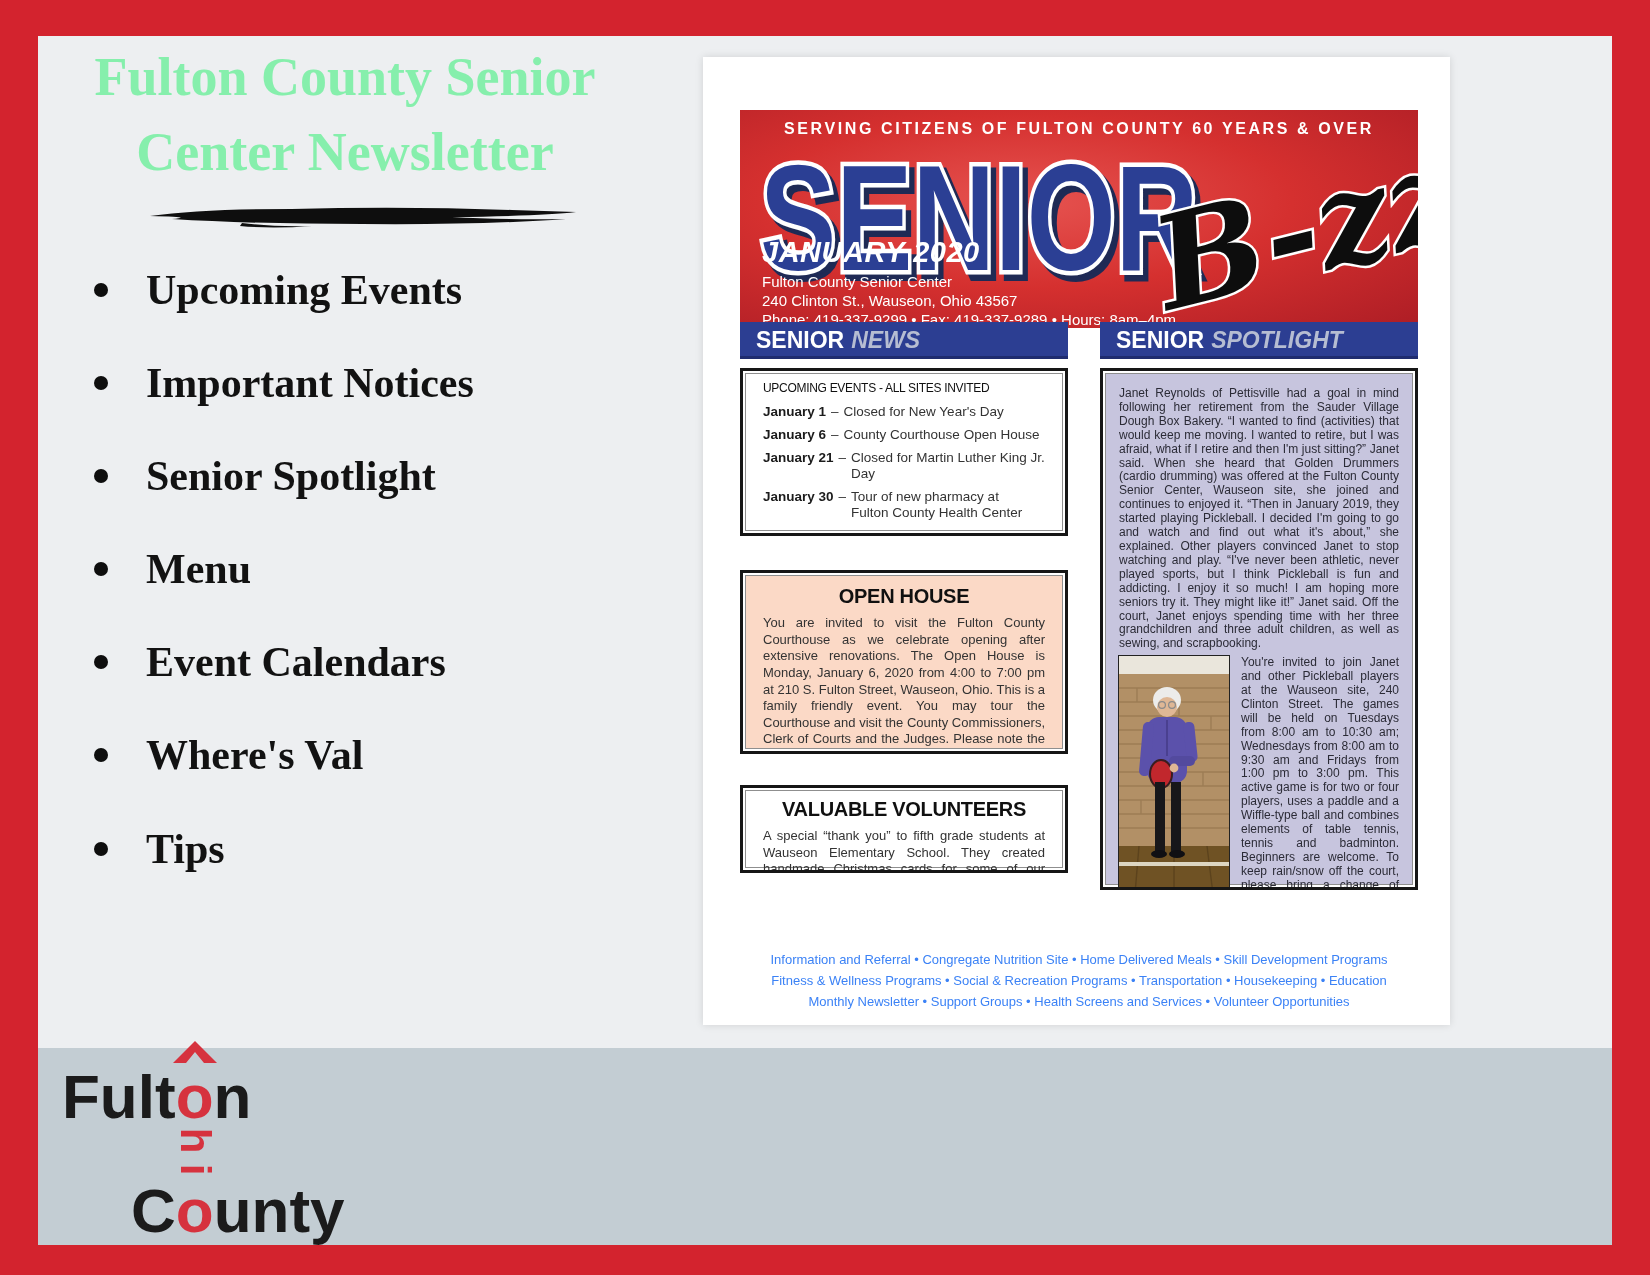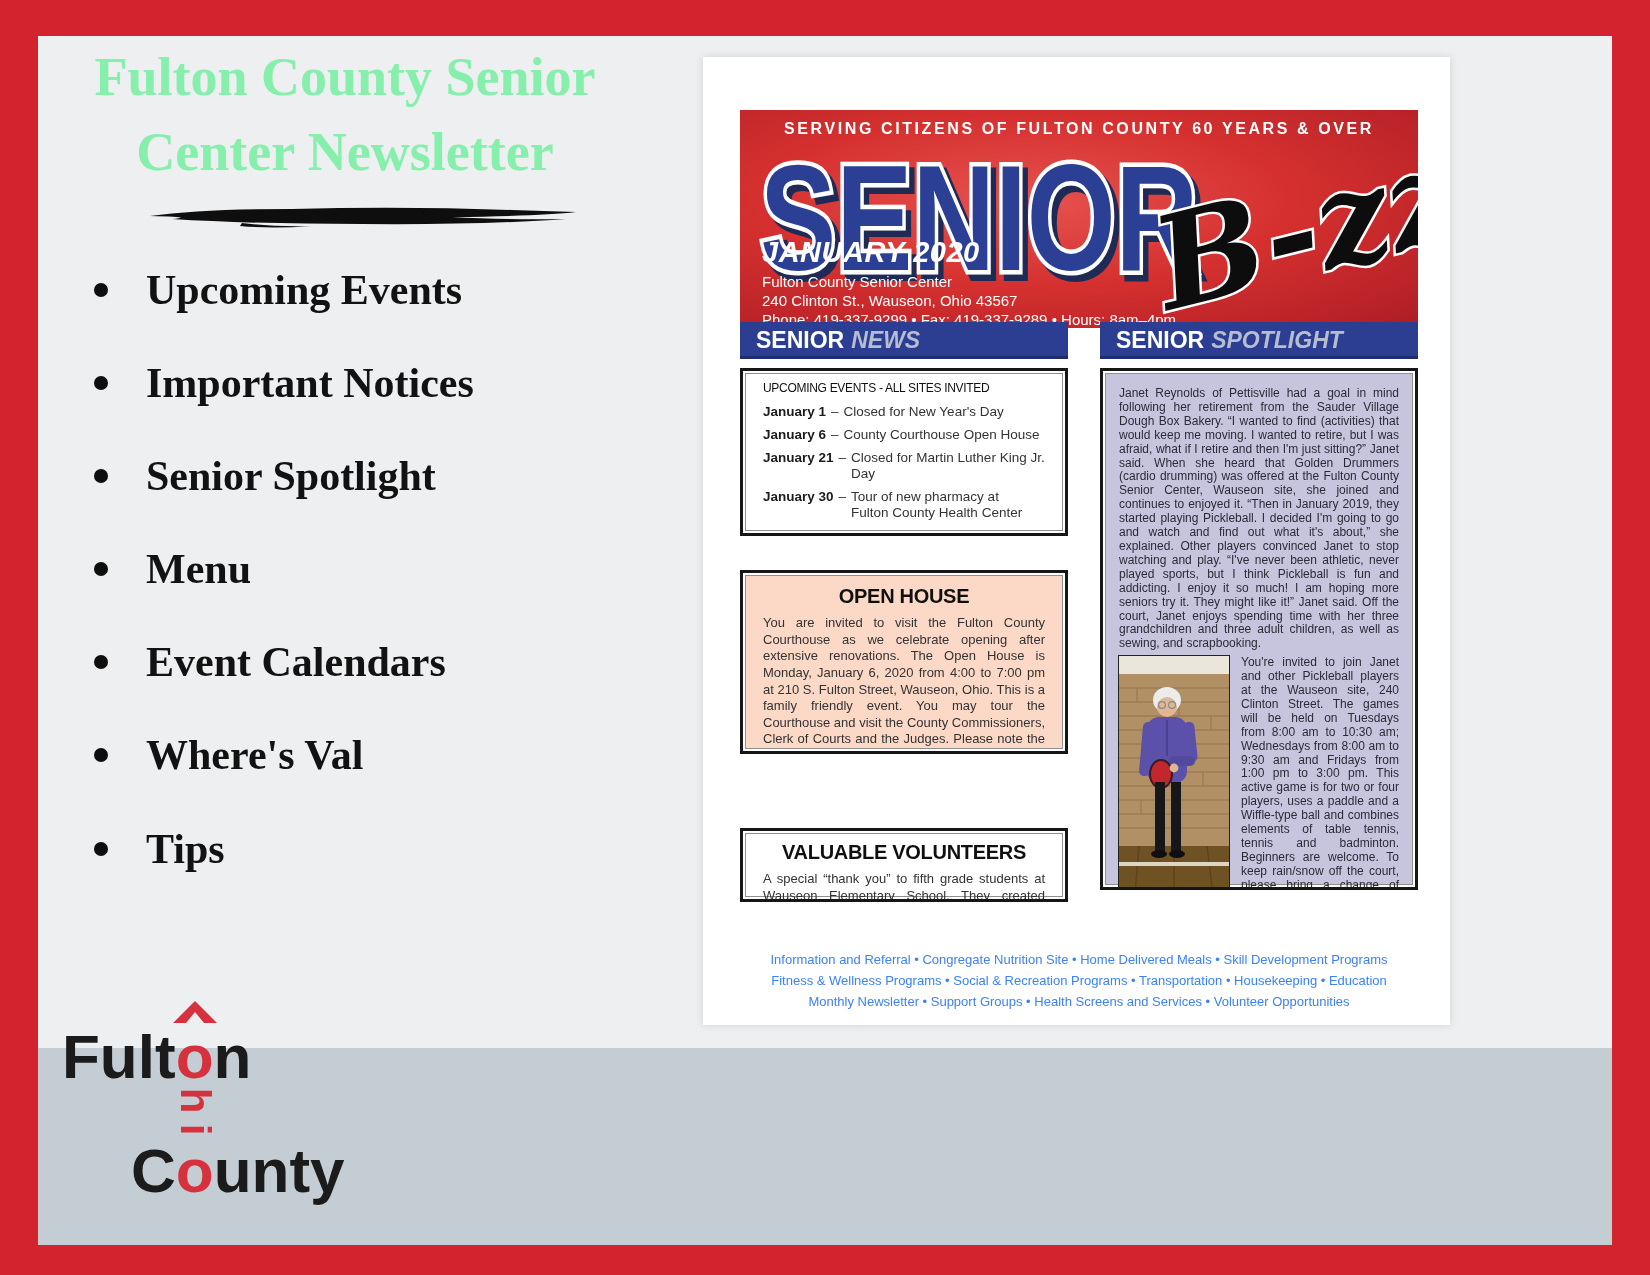--- a/index.html
+++ b/index.html
@@ -22,21 +22,21 @@
     position:relative; padding-left:58px; margin-bottom:49px;
     font-family:"Liberation Serif", serif; font-weight:bold; color:#121212;
     font-size:42px; line-height:1.05;
   }
   .toc li::before{
     content:""; position:absolute; left:6px; top:15px; width:14px; height:14px;
     border-radius:50%; background:#0e0e0e;
   }
 
   
-  .logo{position:absolute; left:62px; top:1026px; font-weight:bold; color:#1b1b1b;}
+  .logo{position:absolute; left:62px; top:1066px; font-weight:bold; color:#1b1b1b;}
   .logo .line1{font-size:62px; line-height:1; display:flex;}
   .logo .o-col{position:relative; color:#d6323e;}
   .logo .chev{position:absolute; left:50%; transform:translateX(-50%); top:-27px; width:48px; height:26px;}
   .logo .vert{
     position:absolute; left:50%; transform:translateX(-50%); top:60px;
     display:flex; flex-direction:column; align-items:center; color:#d6323e;
   }
   .logo .vert span{transform:rotate(90deg); font-size:42px; line-height:29px;}
   .logo .line2{font-size:62px; line-height:1; margin-top:52px; margin-left:69px; display:flex;}
   .logo .red{color:#d6323e;}
@@ -82,21 +82,21 @@
     overflow:hidden;
   }
   .events-box{left:37px; top:311px; width:328px; height:168px; padding:10px 16px 0 20px;}
   .events-title{font-weight:normal; font-size:12px; letter-spacing:-.3px; color:#101010; margin-bottom:9px;}
   .evt-row{display:flex; font-size:13.5px; color:#333; margin-bottom:7px; line-height:1.18;}
   .evt-date{font-weight:bold; color:#1b1b1b; white-space:nowrap;}
   .evt-sep{margin:0 5px; color:#333;}
   .evt-desc{white-space:pre-line;}
 
   .open-box{left:37px; top:513px; width:328px; height:184px; background:#fbd9c6; padding:12px 20px 0 20px;}
-  .vol-box{left:37px; top:728px; width:328px; height:74px; padding:10px 20px 0 20px;margin-top:43px;}
+  .vol-box{left:37px; top:728px; width:328px; height:88px; padding:10px 20px 0 20px;}
   .box-title{text-align:center; font-weight:bold; font-size:20px; letter-spacing:-.3px; color:#101010; margin-bottom:7px;}
   .box-body{font-size:13px; line-height:1.28; color:#333; text-align:justify;}
 
   .spot-box{left:397px; top:311px; width:318px; height:522px; background:#c7c5de; padding:16px 16px 0 16px;}
   .spot-p{font-size:12px; line-height:1.16; color:#2b2b36; text-align:justify;}
   .spot-row{display:flex; margin-top:5px;}
   .photo{width:110px; height:238px; flex:0 0 auto; outline:1px solid #222;}
   .spot-p2{margin-left:12px; flex:1;}
 
   .svc-bar{

